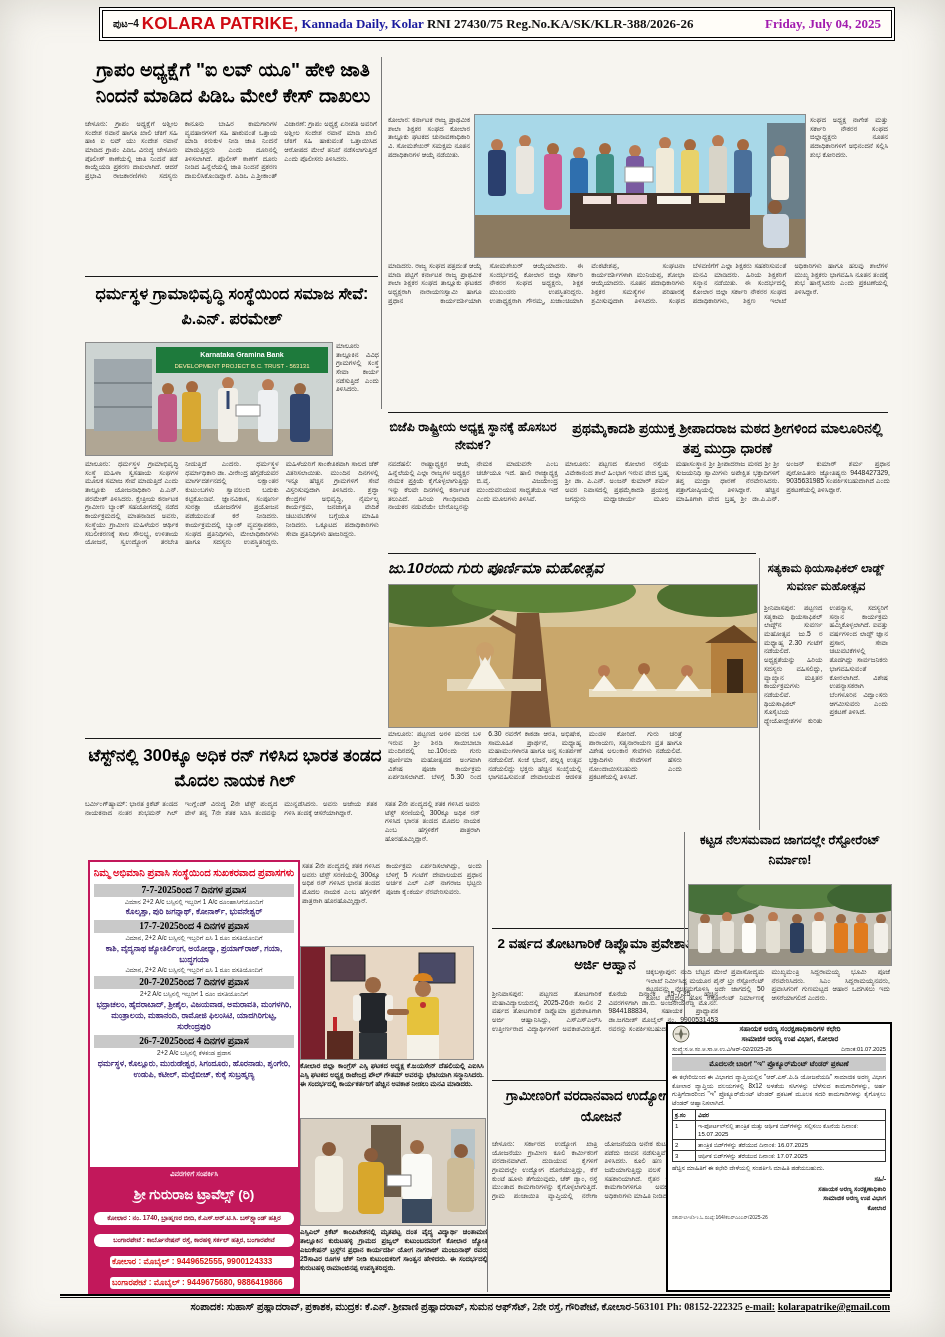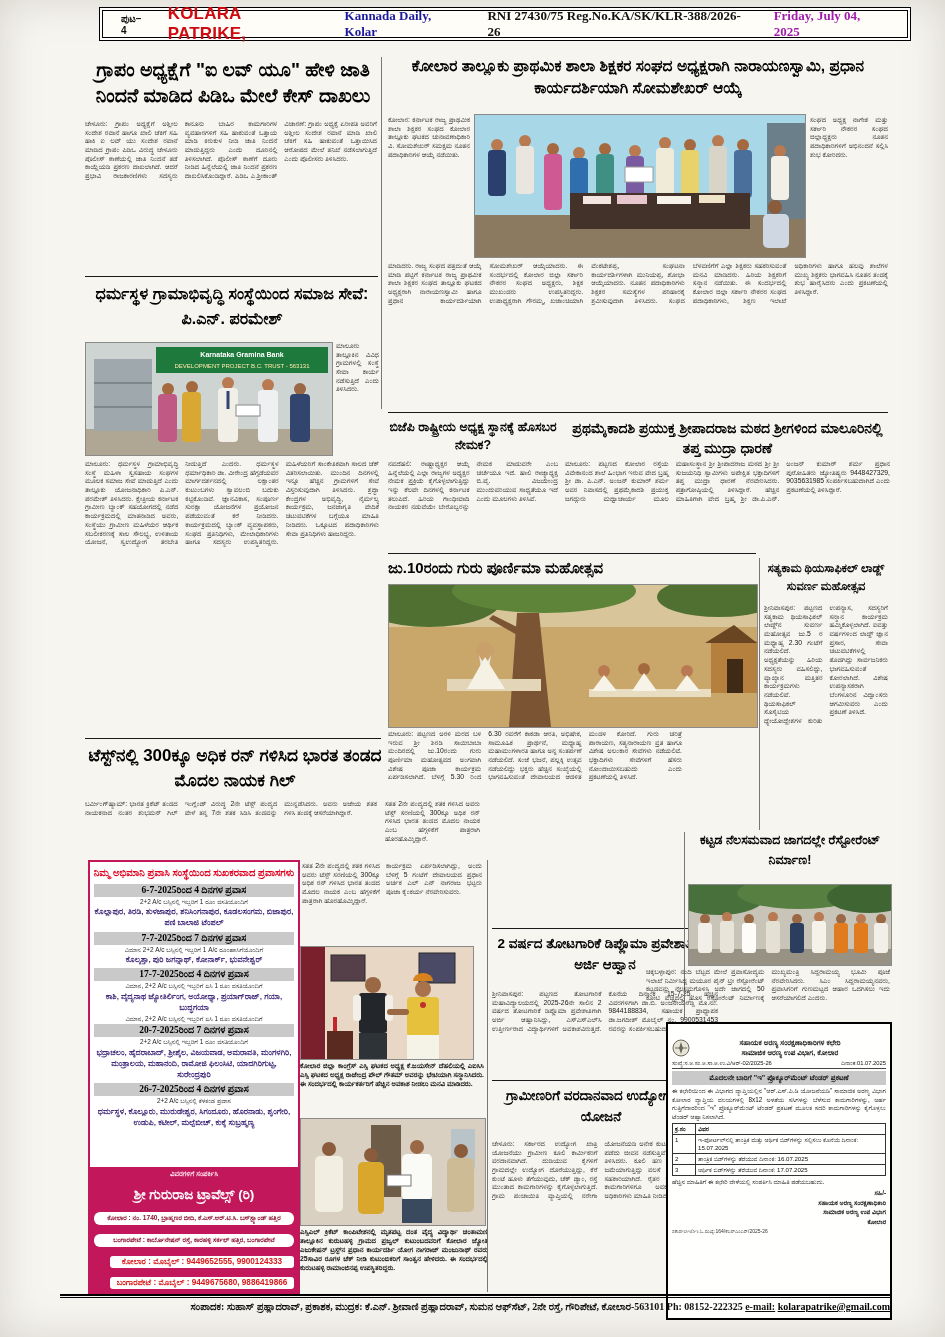--- a/index.html
+++ b/index.html
@@ -4,52 +4,52 @@
 <style>
   html,body{margin:0;padding:0;background:#e9e7e1;}
   .page{position:relative;width:945px;height:1337px;background:#f7f5f0;margin:0 auto;overflow:hidden;
         font-family:"Liberation Sans",sans-serif;color:#111;
         box-shadow:inset 0 0 40px rgba(120,115,100,.25);}
   .abs{position:absolute;}
   .hr{border-top:1.6px solid #1a1a1a;height:0;}
   .vr{border-left:1px solid #777;width:0;}
   
   .masthead{border:1px solid #000;box-shadow:0 0 0 2px #fff,0 0 0 3px #000;background:#fffdf8;
-            display:flex;align-items:center;gap:21px;padding:0 18px;}
+            display:flex;align-items:center;gap:3px;padding:0 10px;}
   .mh-page{font-size:10px;font-weight:bold;}
   .mh-brand{color:#cf0a12;font-weight:bold;font-size:17px;font-family:"Liberation Sans",sans-serif;letter-spacing:.2px;}
   .mh-sub{color:#1a1a9e;font-weight:bold;font-size:13px;font-family:"Liberation Serif",serif;}
   .mh-rni{font-weight:bold;font-size:13px;font-family:"Liberation Serif",serif;}
   .mh-date{margin-left:auto;color:#a21caf;font-weight:bold;font-size:13px;font-family:"Liberation Serif",serif;}
   
   .headline{font-weight:bold;text-align:center;margin:0;color:#000;}
-  .headline.left{text-align:left;}
+  .headline.left{text-align:left;font-style:italic;}
   .body-text{font-size:6.8px;line-height:1.28;text-align:justify;color:#161616;overflow:hidden;}
   .cols-2{column-count:2;column-gap:7px;}
   .cols-3{column-count:3;column-gap:7px;}
   .cols-5{column-count:5;column-gap:8px;}
   .caption{font-size:6.9px;font-weight:bold;line-height:1.3;text-align:justify;color:#111;}
   .photo{border:1px solid #8a8a8a;background:#ddd;overflow:hidden;}
   .photo svg{display:block;}
   
   .travel{border:2px solid #c2185b;background:#fff;display:flex;flex-direction:column;overflow:hidden;}
   .ta-title{color:#e1001e;font-weight:bold;text-align:center;font-size:10px;line-height:1.35;padding:4px 3px 2px;}
   .ta-date{background:#c9c9c9;color:#000;font-weight:bold;text-align:center;font-size:9.5px;
            font-family:"Liberation Serif",serif;padding:1px 0;margin:2px 4px 1px;}
   .ta-note{font-size:6.4px;text-align:center;color:#222;line-height:1.2;}
   .ta-dest{font-size:8px;font-weight:bold;color:#432c7a;text-align:center;line-height:1.4;padding:1px 4px;}
   .ta-foot{background:#c2185b;color:#fff;margin-top:auto;padding:3px 4px 5px;display:flex;flex-direction:column;gap:9px;}
   .ta-contact{font-size:7px;font-weight:bold;text-align:center;color:#ffe3ef;}
   .ta-agency{font-size:13.5px;font-weight:bold;text-align:center;color:#fff;line-height:1.2;}
   .ta-addr{background:#fff;color:#8c1030;border-radius:6px;font-size:6.6px;font-weight:bold;
            text-align:center;padding:2px 3px;line-height:1.35;}
   .ta-phone{background:#fff;border-radius:3px;color:#d81a1a;font-size:8.2px;font-weight:bold;
-            text-align:center;padding:1px 2px;margin-left:16px;}
-  
-  .notice{border:2px solid #000;background:#fffffe;font-size:6.3px;padding:14px 4px;display:flex;flex-direction:column;gap:2px;}
+            text-align:left;padding:1px 2px;margin-left:16px;}
+  
+  .notice{border:2px solid #000;background:#fffffe;font-size:6.3px;padding:0 4px;display:flex;flex-direction:column;gap:2px;}
   .nt-head{display:flex;align-items:center;gap:4px;}
   .nt-office{flex:1;text-align:center;font-weight:bold;font-size:7.2px;line-height:1.4;}
   .nt-ref{display:flex;justify-content:space-between;font-size:5.8px;border-bottom:1px solid #444;padding-bottom:1px;}
   .nt-title{background:#c9c9c9;text-align:center;font-weight:bold;font-size:7.2px;padding:2px 2px;line-height:1.4;}
   .nt-body{text-align:justify;line-height:1.35;}
   .nt-table{width:100%;border-collapse:collapse;font-size:6.1px;}
   .nt-table th,.nt-table td{border:1px solid #333;padding:1px 2px;text-align:left;vertical-align:top;line-height:1.3;}
   .nt-sign{text-align:right;font-weight:bold;line-height:1.5;}
   .nt-bottom{font-size:5px;color:#333;}
   
@@ -71,23 +71,20 @@
     <span class="mh-date">Friday, July 04, 2025</span>
   </header>
 
   <section class="abs" style="left:85px;top:57px;width:296px;">
     <h2 class="headline" style="font-size:19px;line-height:1.35;">ಗ್ರಾಪಂ ಅಧ್ಯಕ್ಷೆಗೆ "ಐ ಲವ್ ಯೂ" ಹೇಳಿ ಜಾತಿ ನಿಂದನೆ ಮಾಡಿದ ಪಿಡಿಒ ಮೇಲೆ ಕೇಸ್ ದಾಖಲು</h2>
   </section>
   <div class="abs body-text cols-3" style="left:85px;top:120px;width:292px;height:152px;">ಚೇಳೂರು: ಗ್ರಾಪಂ ಅಧ್ಯಕ್ಷೆಗೆ ಅಶ್ಲೀಲ ಸಂದೇಶ ರವಾನೆ ಹಾಗೂ ಖಾಲಿ ಚೆಕಿಗೆ ಸಹಿ ಹಾಕಿ ಐ ಲವ್ ಯು ಸಂದೇಶ ರವಾನೆ ಮಾಡಿದ ಗ್ರಾಪಂ ಪಿಡಿಒ ವಿರುದ್ಧ ಚೇಳೂರು ಪೊಲೀಸ್ ಠಾಣೆಯಲ್ಲಿ ಜಾತಿ ನಿಂದನೆ ತಡೆ ಕಾಯ್ದೆಯಡಿ ಪ್ರಕರಣ ದಾಖಲಾಗಿದೆ. ಆದರೆ ಪ್ರಭಾವಿ ರಾಜಕಾರಣಿಗಳು ಸದಸ್ಯರು ಕಾನೂನು ಬಾಹಿರ ಕಾಮಗಾರಿಗಳ ವ್ಯವಹಾರಗಳಿಗೆ ಸಹಿ ಹಾಕುವಂತೆ ಒತ್ತಾಯ ಮಾಡಿ ಕಿರುಕುಳ ನೀಡಿ ಜಾತಿ ನಿಂದನೆ ಮಾಡುತ್ತಿದ್ದರು ಎಂದು ದೂರಿನಲ್ಲಿ ತಿಳಿಸಲಾಗಿದೆ. ಪೊಲೀಸ್ ಠಾಣೆಗೆ ದೂರು ನೀಡಿದ ಹಿನ್ನೆಲೆಯಲ್ಲಿ ಜಾತಿ ನಿಂದನೆ ಪ್ರಕರಣ ದಾಖಲಿಸಿಕೊಂಡಿದ್ದಾರೆ. ಪಿಡಿಒ ಎ.ಶ್ರೀಕಾಂತ್ ವಿಚಾರಣೆ: ಗ್ರಾಪಂ ಅಧ್ಯಕ್ಷೆ ಏರೀಪತಿ ಅವರಿಗೆ ಅಶ್ಲೀಲ ಸಂದೇಶ ರವಾನೆ ಮಾಡಿ ಖಾಲಿ ಚೆಕಿಗೆ ಸಹಿ ಹಾಕುವಂತೆ ಒತ್ತಾಯಿಸಿದ ಆರೋಪದ ಮೇಲೆ ತನಿಖೆ ನಡೆಸಲಾಗುತ್ತಿದೆ ಎಂದು ಪೊಲೀಸರು ತಿಳಿಸಿದರು.</div>
 
   <div class="abs vr" style="left:381px;top:57px;height:352px;"></div>
 
-  <section class="abs" style="left:388px;top:55px;width:500px;">
-    <h2 class="headline" style="font-size:15.5px;line-height:1.45;">ಕೋಲಾರ ತಾಲ್ಲೂಕು ಪ್ರಾಥಮಿಕ ಶಾಲಾ ಶಿಕ್ಷಕರ ಸಂಘದ ಅಧ್ಯಕ್ಷರಾಗಿ ನಾರಾಯಣಸ್ವಾಮಿ, ಪ್ರಧಾನ ಕಾರ್ಯದರ್ಶಿಯಾಗಿ ಸೋಮಶೇಖರ್ ಆಯ್ಕೆ</h2>
-  </section>
   <div class="abs body-text" style="left:388px;top:116px;width:82px;height:140px;">ಕೋಲಾರ: ಕರ್ನಾಟಕ ರಾಜ್ಯ ಪ್ರಾಥಮಿಕ ಶಾಲಾ ಶಿಕ್ಷಕರ ಸಂಘದ ಕೋಲಾರ ತಾಲ್ಲೂಕು ಘಟಕದ ಚುನಾವಣಾಧಿಕಾರಿ ವಿ. ಸೋಮಶೇಖರ್ ಸಮಕ್ಷಮ ನೂತನ ಪದಾಧಿಕಾರಿಗಳ ಆಯ್ಕೆ ನಡೆಯಿತು.</div>
 
   <div class="abs photo" style="left:474px;top:114px;width:330px;height:142px;">
     <svg width="330" height="142" viewBox="0 0 330 142">
       <rect width="330" height="142" fill="#a8d8e8"></rect>
       <rect y="100" width="330" height="42" fill="#8b7a60"></rect>
       <rect x="292" y="8" width="38" height="96" fill="#6a7f8a"></rect>
       <circle cx="22" cy="30" r="6" fill="#b97a52"></circle>
         <rect x="13" y="35" width="18" height="46" rx="4" fill="#2a3f6e"></rect>
       <circle cx="50" cy="26" r="6" fill="#b97a52"></circle>
@@ -207,25 +204,20 @@
   <div class="abs hr" style="left:85px;top:738px;width:296px;"></div>
   <section class="abs" style="left:85px;top:744px;width:300px;">
     <h2 class="headline" style="font-size:17px;line-height:1.45;">ಟೆಸ್ಟ್‌ನಲ್ಲಿ 300ಕ್ಕೂ ಅಧಿಕ ರನ್ ಗಳಿಸಿದ ಭಾರತ ತಂಡದ ಮೊದಲ ನಾಯಕ ಗಿಲ್</h2>
   </section>
   <div class="abs body-text cols-3" style="left:85px;top:800px;width:292px;height:56px;">ಬರ್ಮಿಂಗ್‌ಹ್ಯಾಮ್: ಭಾರತ ಕ್ರಿಕೆಟ್ ತಂಡದ ನಾಯಕನಾದ ನಂತರ ಶುಭಮನ್ ಗಿಲ್ ಇಂಗ್ಲೆಂಡ್ ವಿರುದ್ಧ 2ನೇ ಟೆಸ್ಟ್ ಪಂದ್ಯದ ವೇಳೆ ತನ್ನ 7ನೇ ಶತಕ ಸಿಡಿಸಿ ತಂಡವನ್ನು ಮುನ್ನಡೆಸಿದರು. ಅವರು ಅಜೇಯ ಶತಕ ಗಳಿಸಿ ತಂಡಕ್ಕೆ ಆಸರೆಯಾಗಿದ್ದಾರೆ.</div>
   <div class="abs body-text" style="left:385px;top:800px;width:95px;height:56px;">ಸತತ 2ನೇ ಪಂದ್ಯದಲ್ಲಿ ಶತಕ ಗಳಿಸಿದ ಅವರು ಟೆಸ್ಟ್ ಸರಣಿಯಲ್ಲಿ 300ಕ್ಕೂ ಅಧಿಕ ರನ್ ಗಳಿಸಿದ ಭಾರತ ತಂಡದ ಮೊದಲ ನಾಯಕ ಎಂಬ ಹೆಗ್ಗಳಿಕೆಗೆ ಪಾತ್ರರಾಗಿ ಹೊರಹೊಮ್ಮಿದ್ದಾರೆ.</div>
 
   <aside class="abs travel" style="left:88px;top:860px;width:208px;height:432px;">
     <div class="ta-title">ನಿಮ್ಮ ಅಭಿಮಾನಿ ಪ್ರವಾಸಿ ಸಂಸ್ಥೆಯಿಂದ ಸುಖಕರವಾದ ಪ್ರವಾಸಗಳು</div>
     <div>
-      <div class="ta-date">6-7-2025ರಿಂದ 4 ದಿನಗಳ ಪ್ರವಾಸ</div>
-      <div class="ta-note">2+2 A/c ಬಸ್ಸಿನಲ್ಲಿ ಇಬ್ಬರಿಗೆ 1 ರೂಂ ವಸತಿಯೊಂದಿಗೆ</div>
-      <div class="ta-dest">ಕೊಲ್ಲಾಪುರ, ತಿರಡಿ, ತುಳಜಾಪುರ, ಶನಿಸಿಂಗನಾಪುರ, ಕೂಡಲಸಂಗಮ, ಬಿಜಾಪುರ, ಪಣಿ ಬಾಲಾಜಿ ಟೆಂಪಲ್</div>
-    </div>
-    <div>
       <div class="ta-date">7-7-2025ರಿಂದ 7 ದಿನಗಳ ಪ್ರವಾಸ</div>
       <div class="ta-note">ವಿಮಾನ 2+2 A/c ಬಸ್ಸಿನಲ್ಲಿ ಇಬ್ಬರಿಗೆ 1 A/c ರೂಂಹಾಸಿಗೆಯೊಂದಿಗೆ</div>
       <div class="ta-dest">ಕೊಲ್ಕತ್ತಾ, ಪುರಿ ಜಗನ್ನಾಥ್, ಕೋನಾರ್ಕ್, ಭುವನೇಶ್ವರ್</div>
     </div>
     <div>
       <div class="ta-date">17-7-2025ರಿಂದ 4 ದಿನಗಳ ಪ್ರವಾಸ</div>
       <div class="ta-note">ವಿಮಾನ, 2+2 A/c ಬಸ್ಸಿನಲ್ಲಿ ಇಬ್ಬರಿಗೆ ಏಸಿ 1 ರೂಂ ವಸತಿಯೊಂದಿಗೆ</div>
       <div class="ta-dest">ಕಾಶಿ, ವೈದ್ಯನಾಥ ಜ್ಯೋತಿರ್ಲಿಂಗ, ಅಯೋಧ್ಯಾ, ಪ್ರಯಾಗ್‌ರಾಜ್, ಗಯಾ, ಬುದ್ಧಗಯಾ</div>
       <div class="ta-note">ವಿಮಾನ, 2+2 A/c ಬಸ್ಸಿನಲ್ಲಿ ಇಬ್ಬರಿಗೆ ಏಸಿ 1 ರೂಂ ವಸತಿಯೊಂದಿಗೆ</div>
     </div>

